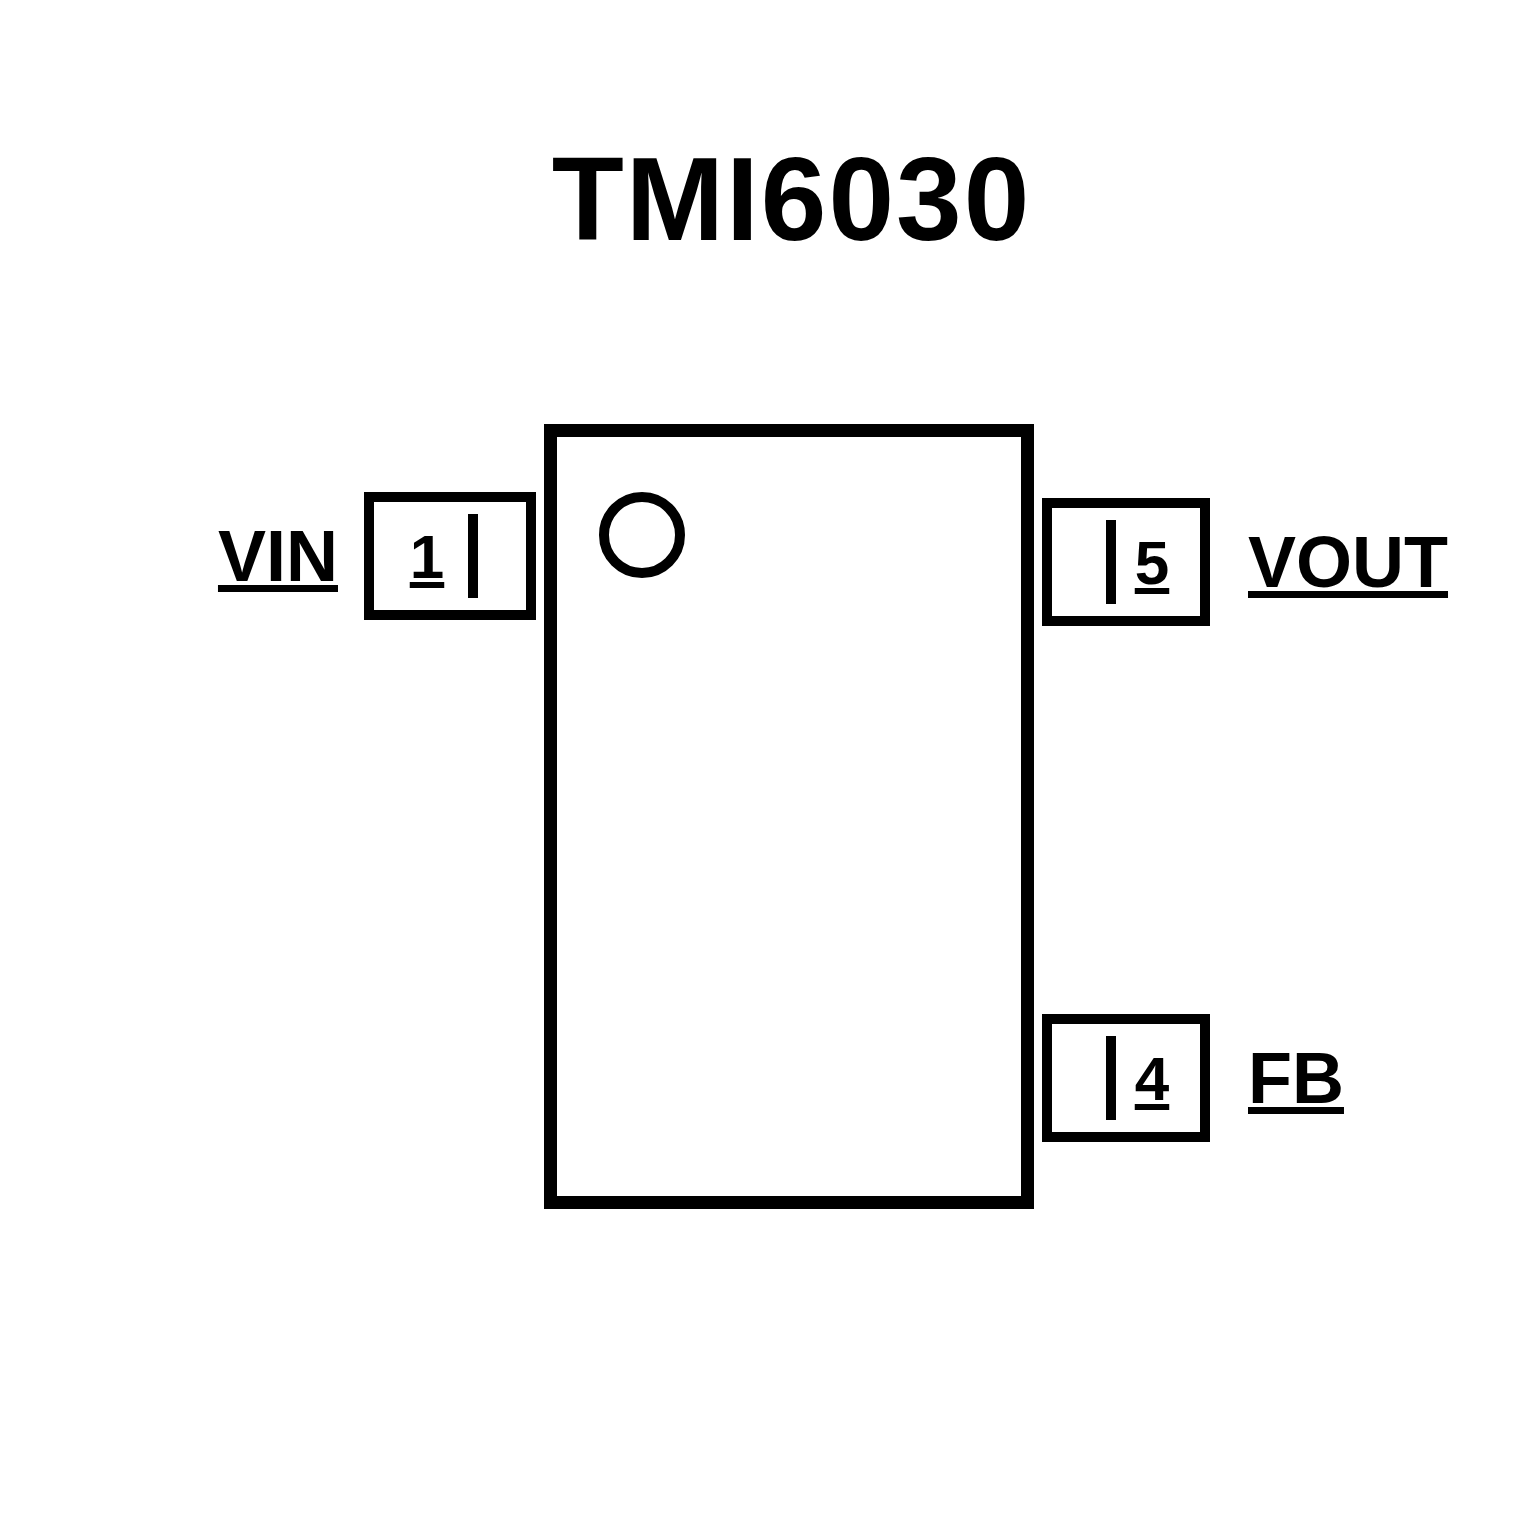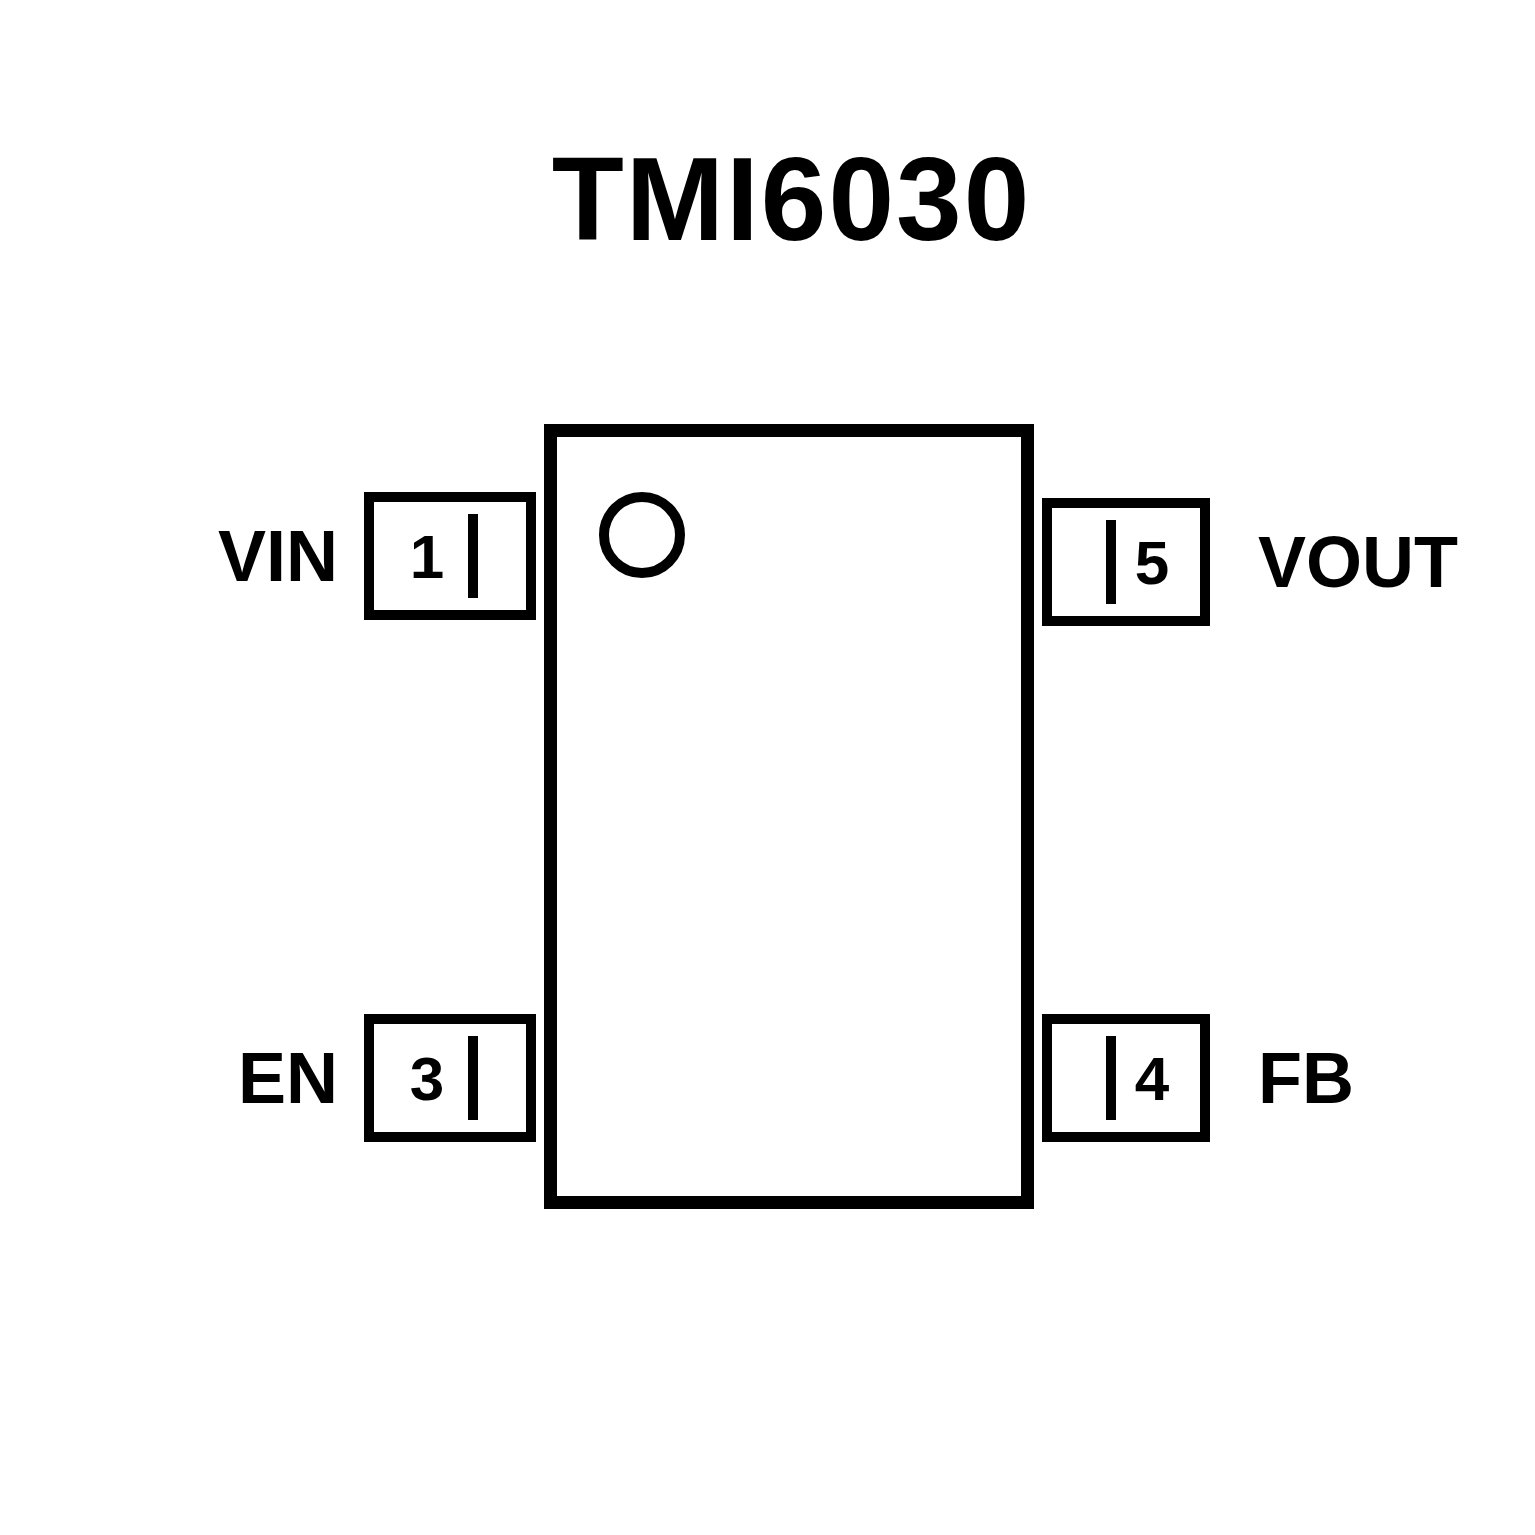--- a/index.html
+++ b/index.html
@@ -41,20 +41,21 @@
     width: 86px; height: 86px;
     border: 10px solid var(--line);
     border-radius: 50%;
     background: var(--bg);
   }
   .pin-row {
     position: absolute;
     height: 128px;
     display: flex;
     align-items: center;
+    text-decoration: underline;
   }
   .pin-row.left {
     left: 0; width: 524px;
     justify-content: flex-end;
   }
   .pin-row.right {
     left: 1006px;
     justify-content: flex-start;
   }
   .pin-box {
@@ -84,21 +85,21 @@
     border-right: 10px solid var(--line);
   }
   .pin-label {
     font-size: 72px;
     font-weight: bold;
     color: var(--line);
     line-height: 1;
     white-space: nowrap;
   }
   .pin-row.left .pin-label { margin-right: 14px; }
-  .pin-row.right .pin-label { margin-left: 36px; }
+  .pin-row.right .pin-label { margin-left: 26px; }
 </style>
 </head>
 <body>
 
 <div class="stage">
 
   <div class="chip-title">TMI6030</div>
 
   <div class="ic-body"></div>
 
@@ -106,27 +107,20 @@
 
   <div class="pin-row left" style="top:468px">
     <span class="pin-label">VIN</span>
     <div class="pin-box">
       <div class="num-cell">1</div>
       <div class="stub-cell"></div>
     </div>
   </div>
 
 
-  <div class="pin-row left" style="top:990px">
-    <span class="pin-label">EN</span>
-    <div class="pin-box">
-      <div class="num-cell">3</div>
-      <div class="stub-cell"></div>
-    </div>
-  </div>
 
   <div class="pin-row right" style="top:474px">
     <div class="pin-box">
       <div class="stub-cell"></div>
       <div class="num-cell">5</div>
     </div>
     <span class="pin-label">VOUT</span>
   </div>
 
   <div class="pin-row right" style="top:990px">

